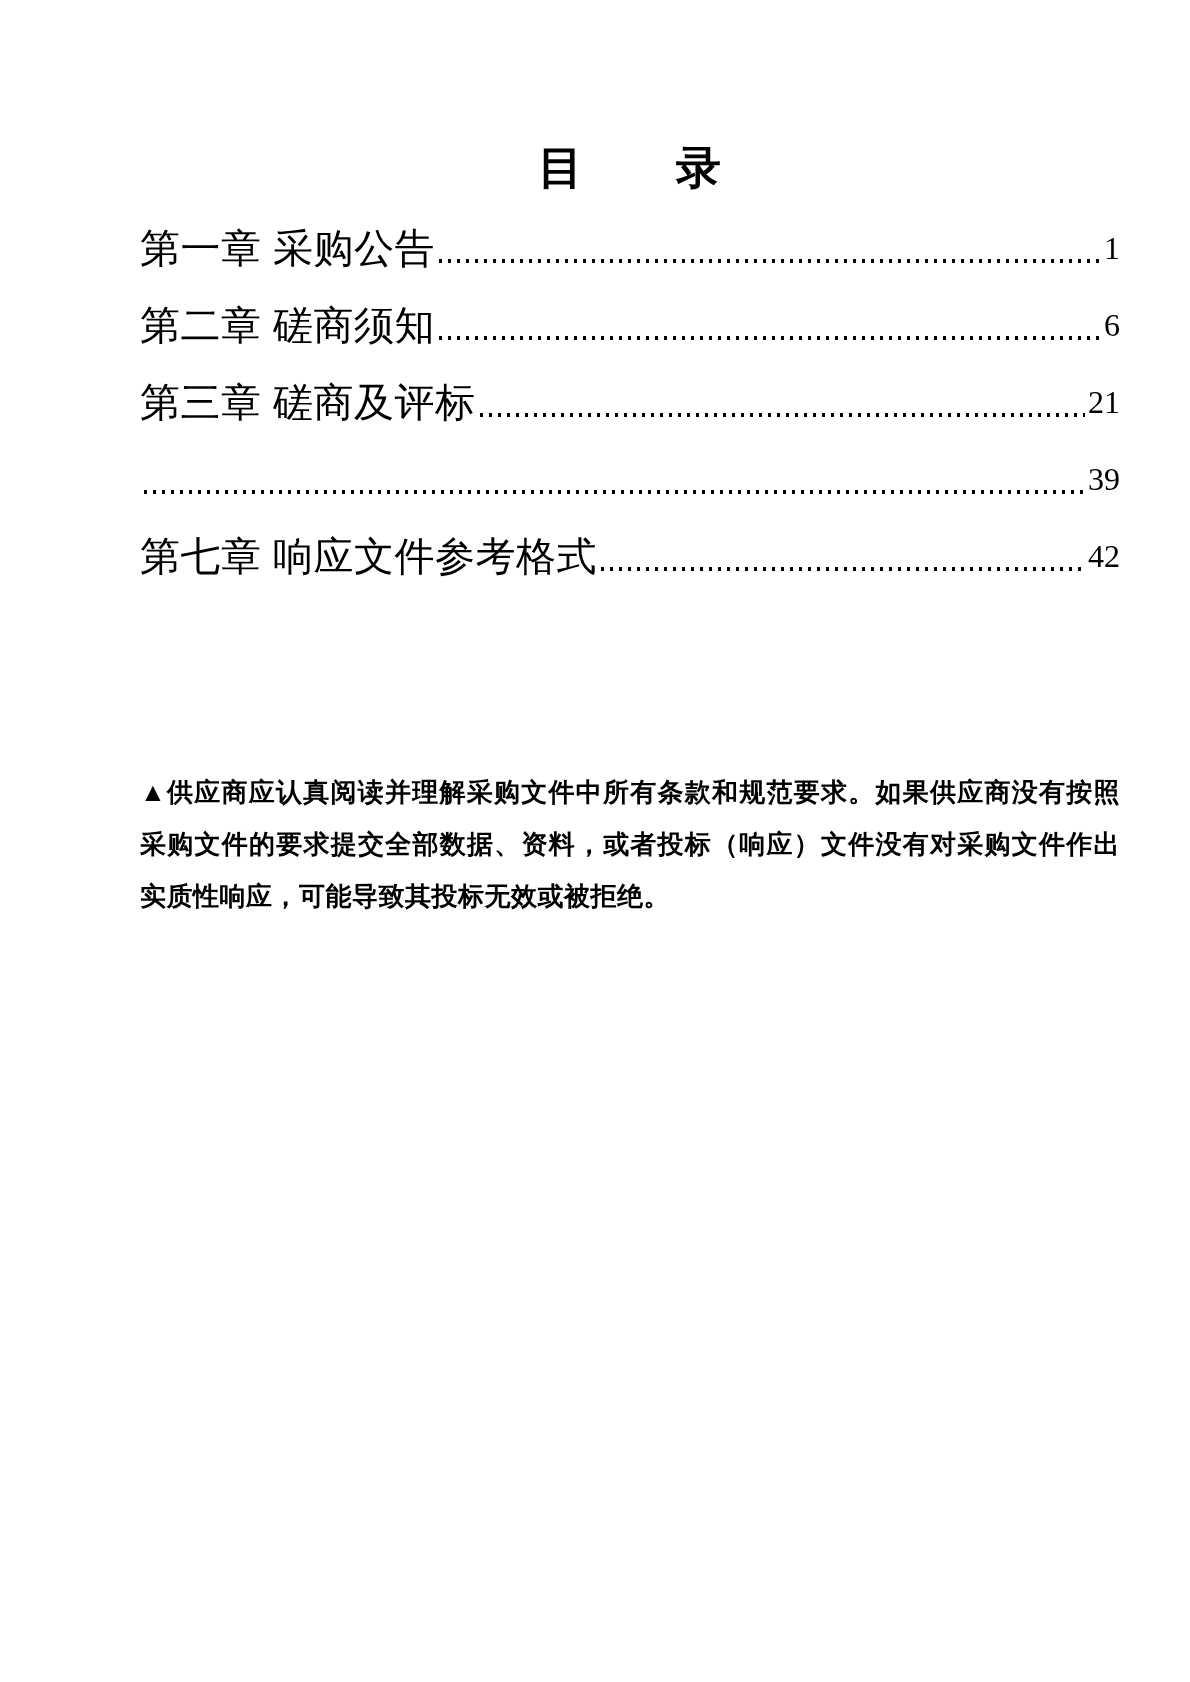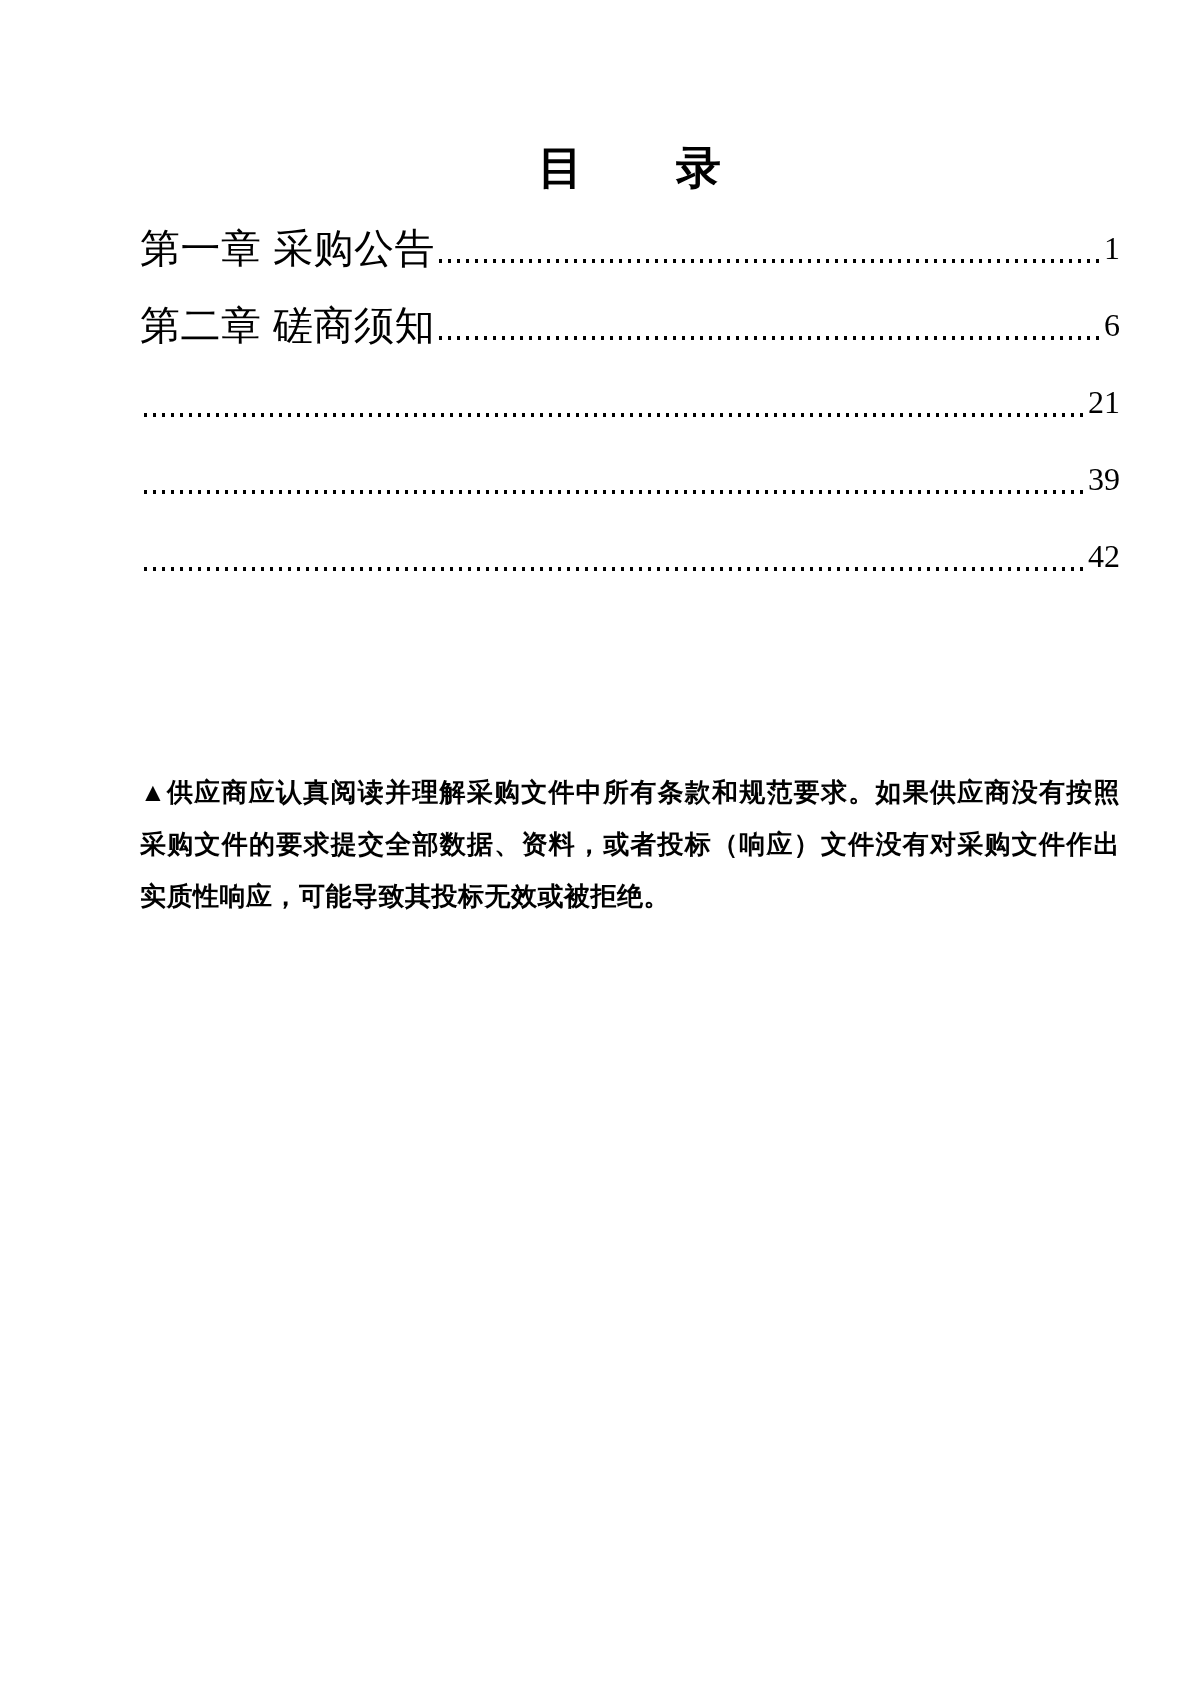--- a/index.html
+++ b/index.html
@@ -74,28 +74,30 @@
     <span class="toc-label">第一章 采购公告</span>
     <span class="toc-dots"></span>
     <span class="toc-page-num">1</span>
   </div>
       <div class="toc-row">
     <span class="toc-label">第二章 磋商须知</span>
     <span class="toc-dots"></span>
     <span class="toc-page-num">6</span>
   </div>
       <div class="toc-row">
+    <span class="toc-label">第三章 磋商及评标</span>
     <span class="toc-dots"></span>
     <span class="toc-page-num">21</span>
   </div>
       <div class="toc-row">
     <span class="toc-dots"></span>
     <span class="toc-page-num">39</span>
   </div>
       <div class="toc-row">
+    <span class="toc-label">第七章 响应文件参考格式</span>
     <span class="toc-dots"></span>
     <span class="toc-page-num">42</span>
   </div>
     </div>
 
   <p class="notice-paragraph">▲供应商应认真阅读并理解采购文件中所有条款和规范要求。如果供应商没有按照采购文件的要求提交全部数据、资料，或者投标（响应）文件没有对采购文件作出实质性响应，可能导致其投标无效或被拒绝。</p>
 
 </div>
 
 </body></html>

